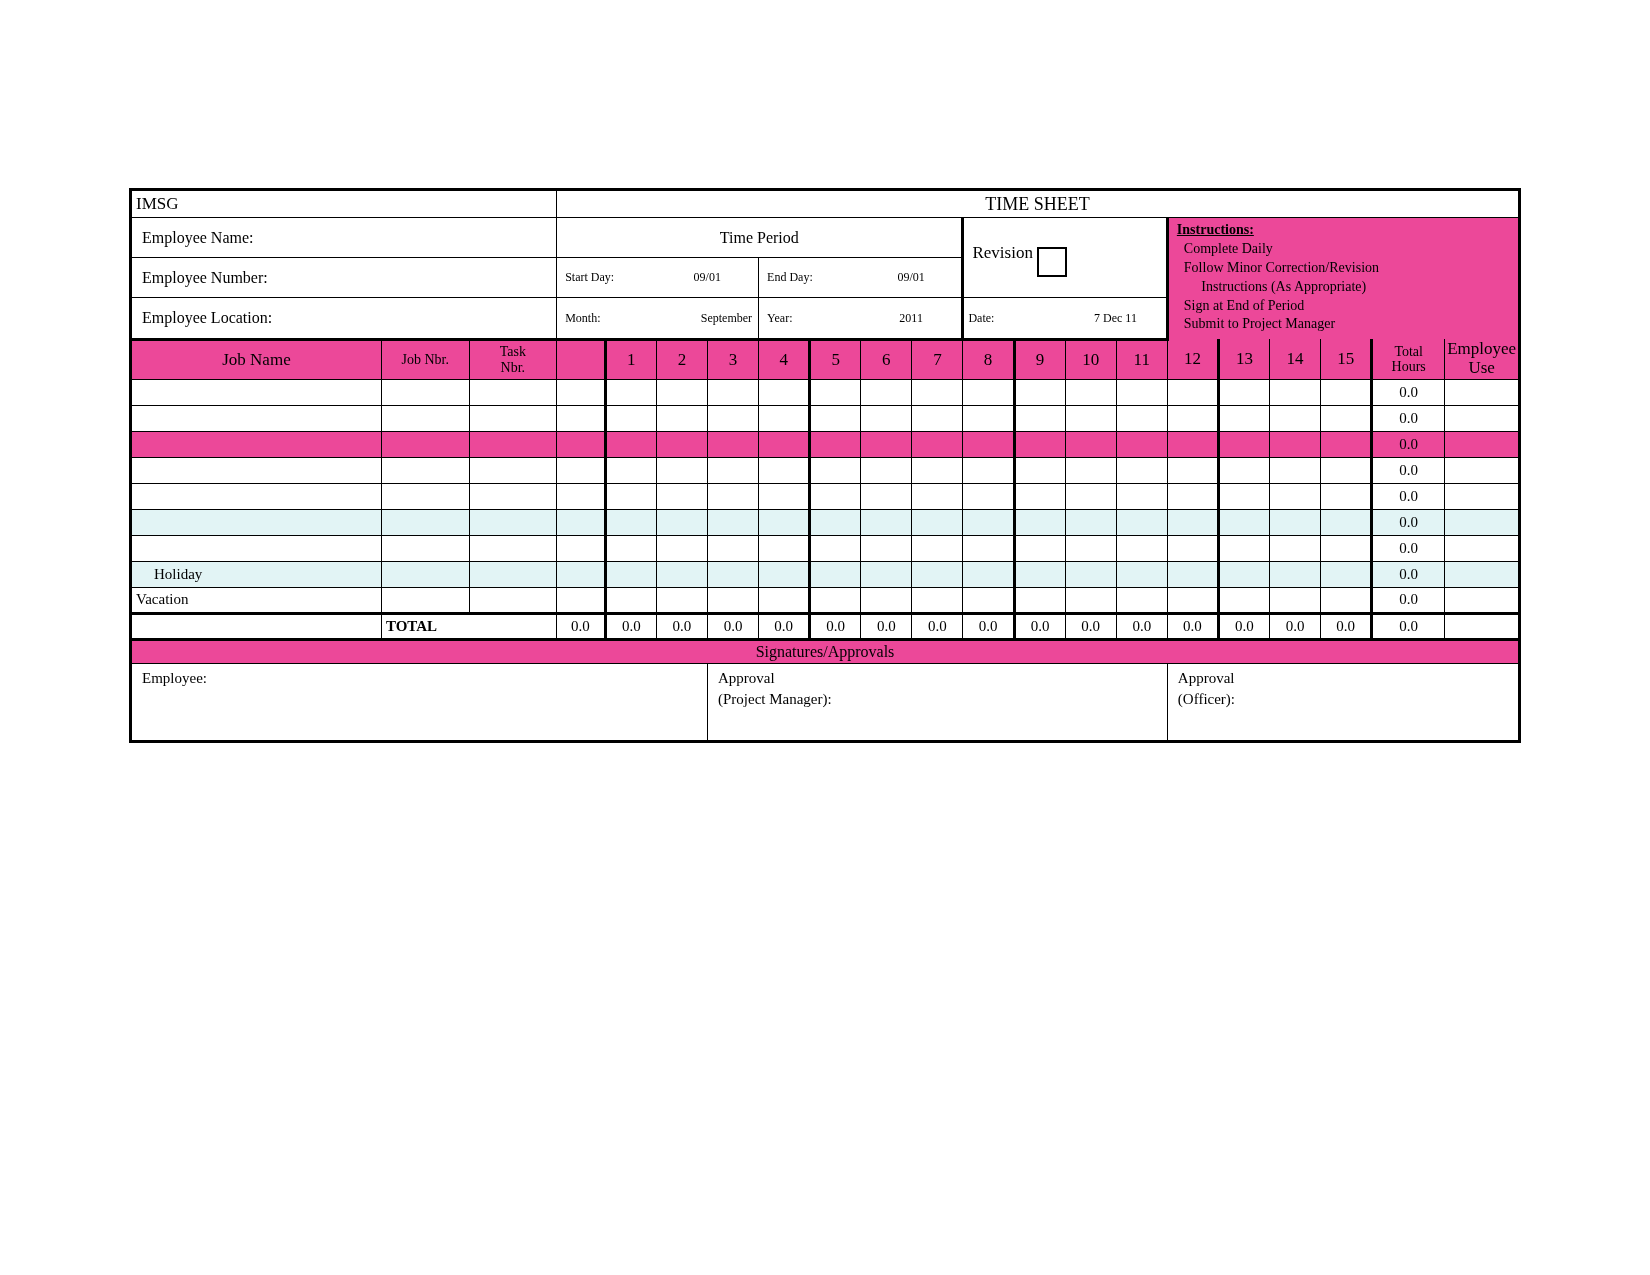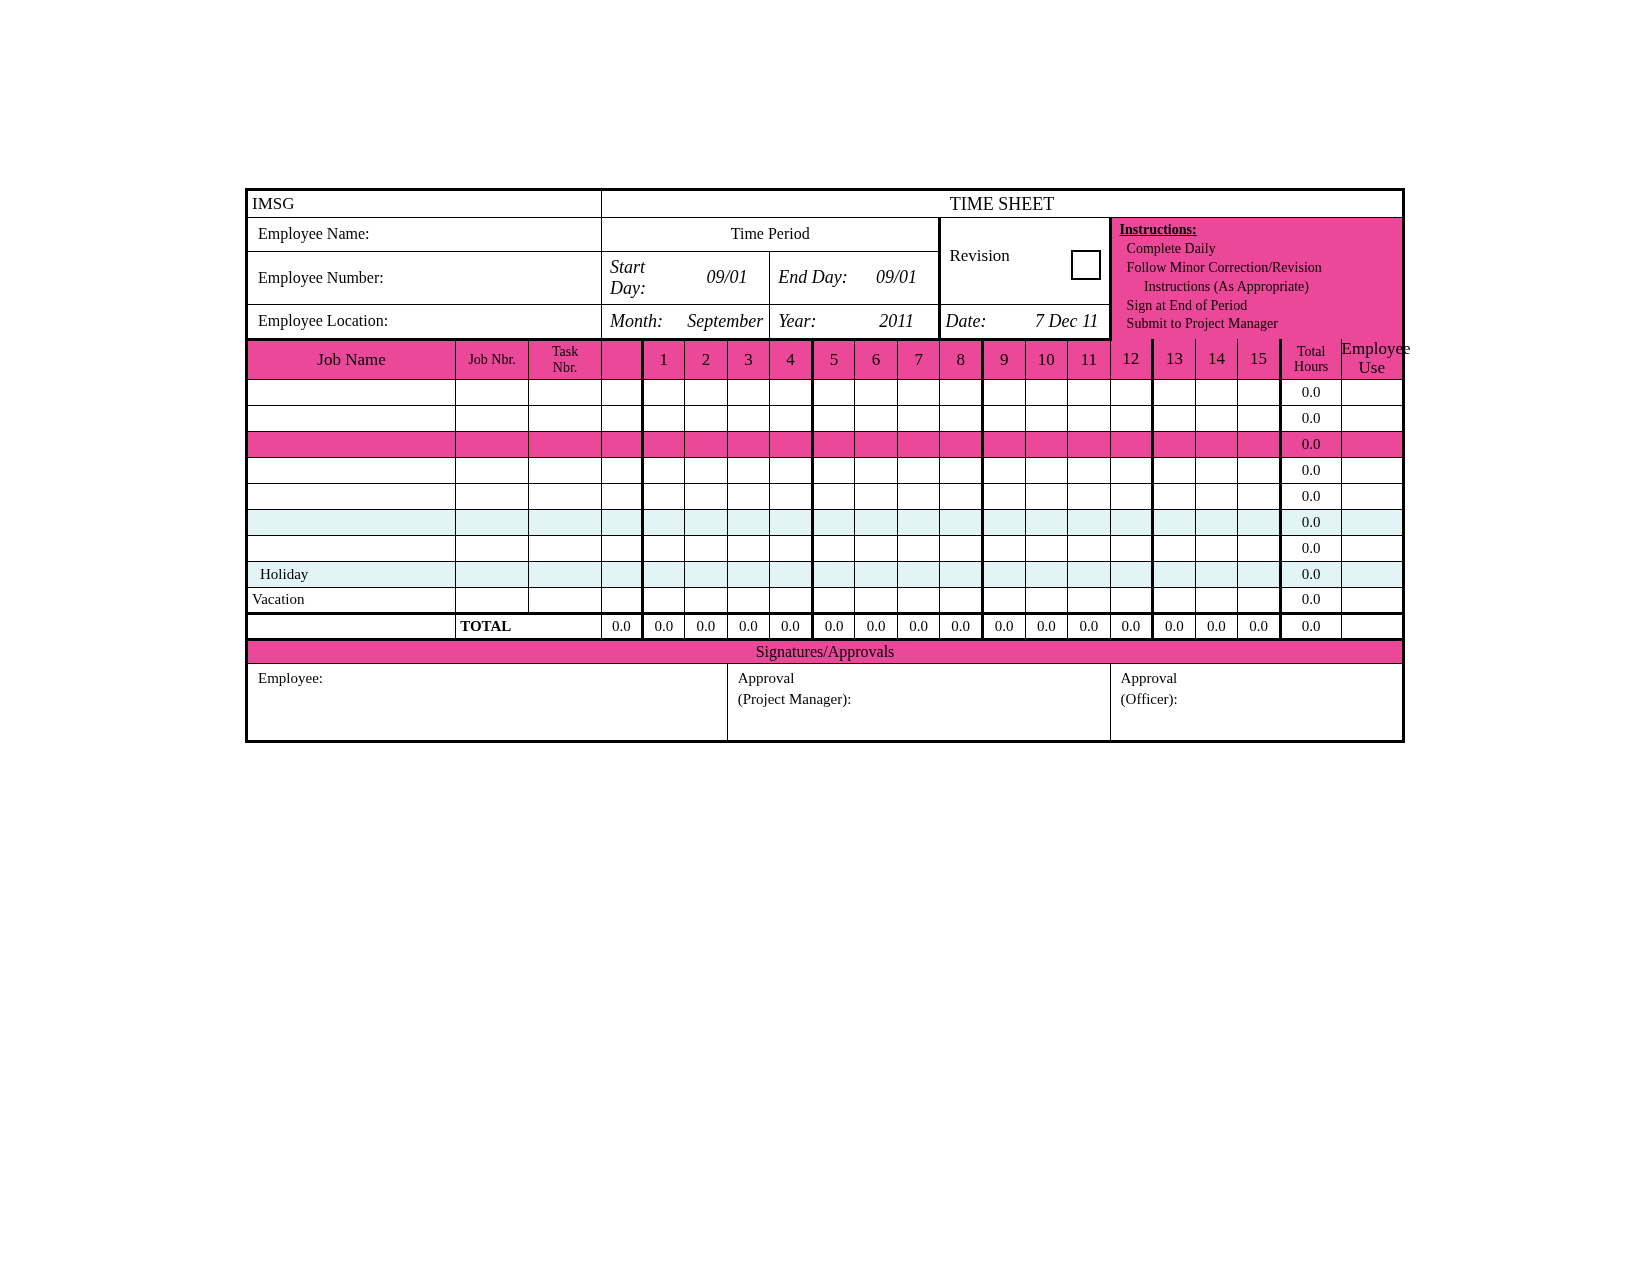--- a/index.html
+++ b/index.html
@@ -5,40 +5,40 @@
   * { box-sizing: border-box; }
   body {
     margin: 0; padding: 0;
     background: #fff;
     font-family: "Times New Roman", serif;
     display: flex; align-items: flex-start; justify-content: center;
     width: 1650px; height: 1275px;
   }
   .sheet {
     margin-top: 188px;
-    width: 1160px;
+    width: 1392px;
     border: 3px solid #000;
   }
   table { border-collapse: collapse; width: 100%; table-layout: fixed; }
   td, th { padding: 0; vertical-align: middle; }
   .bb { border-bottom: 1px solid #000; }
   .bl { border-left: 1px solid #000; }
   .br { border-right: 1px solid #000; }
   .btk { border-top: 3px solid #000; }
   .bbk { border-bottom: 3px solid #000; }
   .brk { border-right: 3px solid #000; }
 
   .yellow { background: #ec4899; }
   .cyan   { background: #e2f4f5; }
   .white  { background: #fff; }
 
   .company { font-size: 17px; padding: 3px 4px; }
   .title   { font-size: 18px; padding: 1px 0; text-align: center; }
   .lbl     { font-size: 16px; padding: 4px 10px; }
-  .small   { font-size: 18px; font-style: italic; }
+  .small   { font-size: 12px; }
   .tiny    { font-size: 13px; }
   .center  { text-align: center; }
   .right   { text-align: right; }
 
   col.job   { width: 205px; }
   col.jobn  { width: 72px; }
   col.task  { width: 72px; }
   col.pad   { width: 40px; }
   col.day   { width: 42px; }
   col.tot   { width: 60px; }
@@ -53,21 +53,20 @@
   .rev-box {
     display: block;
     width: 30px; height: 30px;
     border: 2px solid #000;
     margin-top: 4px;
   }
   .rev-wrap {
     display: flex; align-items: flex-start; gap: 4px;
     padding: 4px 8px 0 8px;
     font-size: 17px;
-    justify-content: space-between;
   }
   .instr {
     font-size: 14px; line-height: 1.35;
     padding: 3px 8px 5px 8px;
   }
   .instr .hd { text-decoration: underline; font-weight: bold; }
 
   .sig-title { font-size: 16px; text-align: center; padding: 2px 16px; }
   .sig td { font-size: 15px; padding: 4px 10px 30px 10px; vertical-align: top; line-height: 1.4; }
 </style>
@@ -324,21 +323,21 @@
           <td class="bb center br"></td>
           <td class="bb center br"></td>
           <td class="bb center brk"></td>
           <td class="bb center br"></td>
           <td class="bb center br"></td>
           <td class="bb center brk"></td>
           <td class="br bb center">0.0</td>
           <td class="bb"></td>
         </tr>
         <tr class="data-row cyan">
-          <td class="br bb" style="padding-left: 12px;">Holiday</td>
+          <td class="br bb" style="padding-left: 22px;">Holiday</td>
           <td class="br bb"></td>
           <td class="br bb"></td>
           <td class="brk bb"></td>
           <td class="bb center br"></td>
           <td class="bb center br"></td>
           <td class="bb center br"></td>
           <td class="bb center brk"></td>
           <td class="bb center br"></td>
           <td class="bb center br"></td>
           <td class="bb center br"></td>

